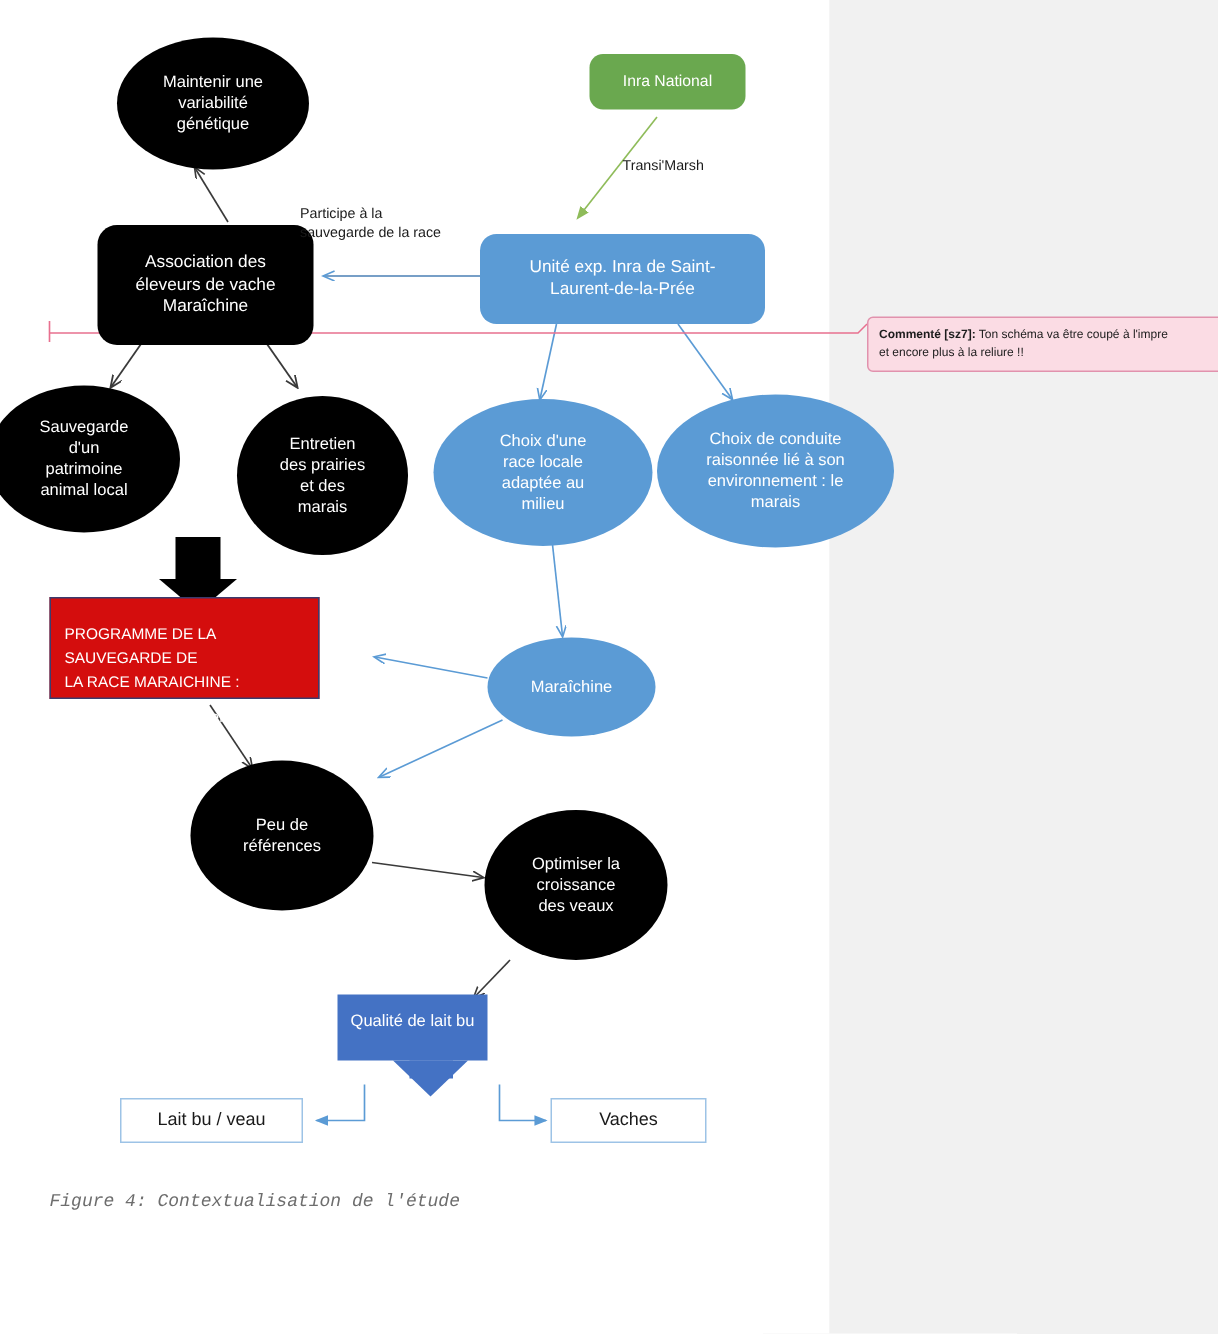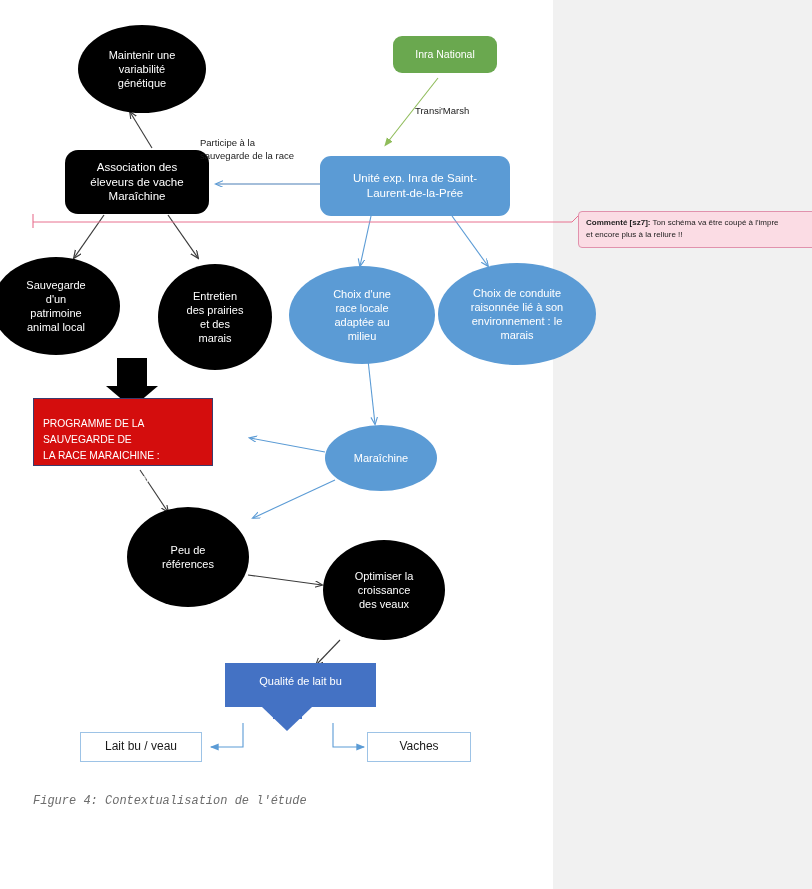--- a/index.html
+++ b/index.html
@@ -157,21 +157,21 @@
     <path d="M33,214 L33,228" stroke="#e8708f" stroke-width="1.1" fill="none"></path>
     <path d="M33,222 L572,222 L578,216" stroke="#e8708f" stroke-width="1" fill="none"></path>
   </svg>
 
   <div class="node ellipse-black" style="left:78px;top:25px;width:128px;height:88px;">
     <span class="lbl">Maintenir une
 variabilité
 génétique</span>
   </div>
 
-  <div class="node rr-black" style="left:65px;top:150px;width:144px;height:64px;">
+  <div class="node rr-black" style="left:65px;top:150px;width:144px;height:80px;">
     <span class="lbl">Association des
 éleveurs de vache
 Maraîchine</span>
   </div>
 
   <div class="node rr-green" style="left:393px;top:36px;width:104px;height:37px;">
     <span class="lbl">Inra National</span>
   </div>
 
   <div class="node rr-blue" style="left:320px;top:156px;width:190px;height:60px;">
@@ -226,21 +226,21 @@
     <span class="lbl">Peu de
 références</span>
   </div>
 
   <div class="node ellipse-black" style="left:323px;top:540px;width:122px;height:100px;">
     <span class="lbl">Optimiser la
 croissance
 des veaux</span>
   </div>
 
-  <div class="node arrowblock" style="left:225px;top:663px;width:151px;height:44px;">
+  <div class="node arrowblock" style="left:225px;top:663px;width:100px;height:44px;">
     <span class="lbl">Qualité de lait bu</span>
   </div>
   <div class="arrowblock-tail" style="left:273px;top:707px;width:29px;height:12px;"></div>
   <div style="position:absolute;left:262px;top:707px;width:0;height:0;
               border-left:25px solid transparent;border-right:25px solid transparent;
               border-top:24px solid #4472c4;"></div>
 
   <div class="node rect-outline" style="left:80px;top:732px;width:122px;height:30px;">
     <span class="lbl">Lait bu / veau</span>
   </div>

